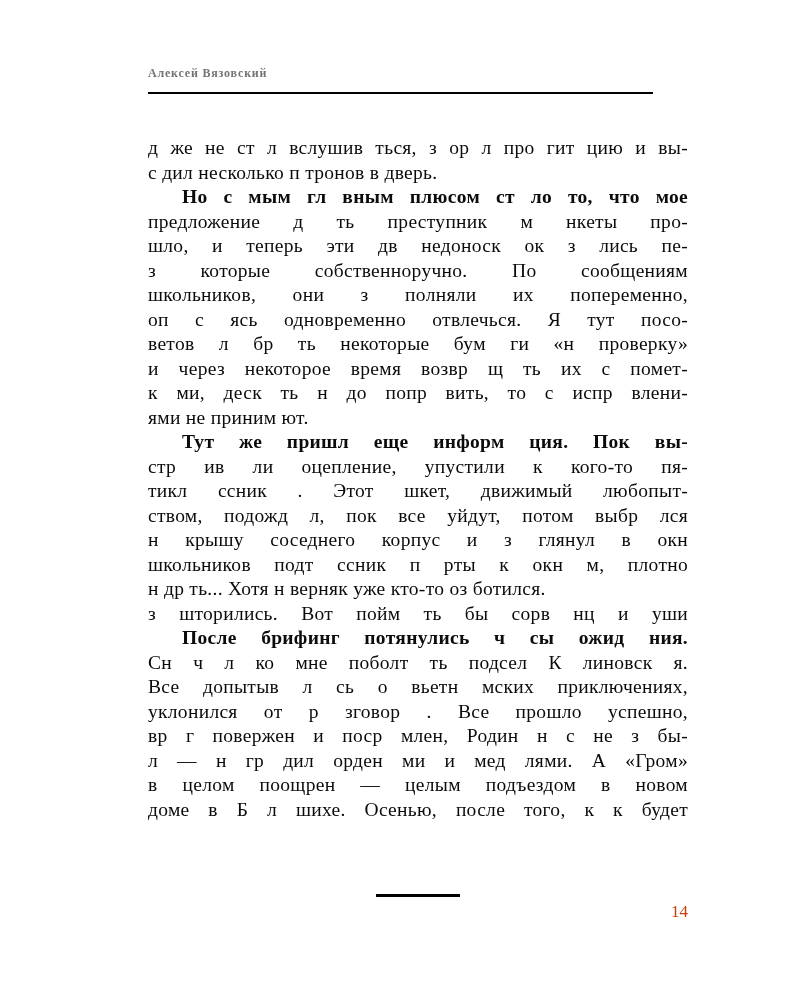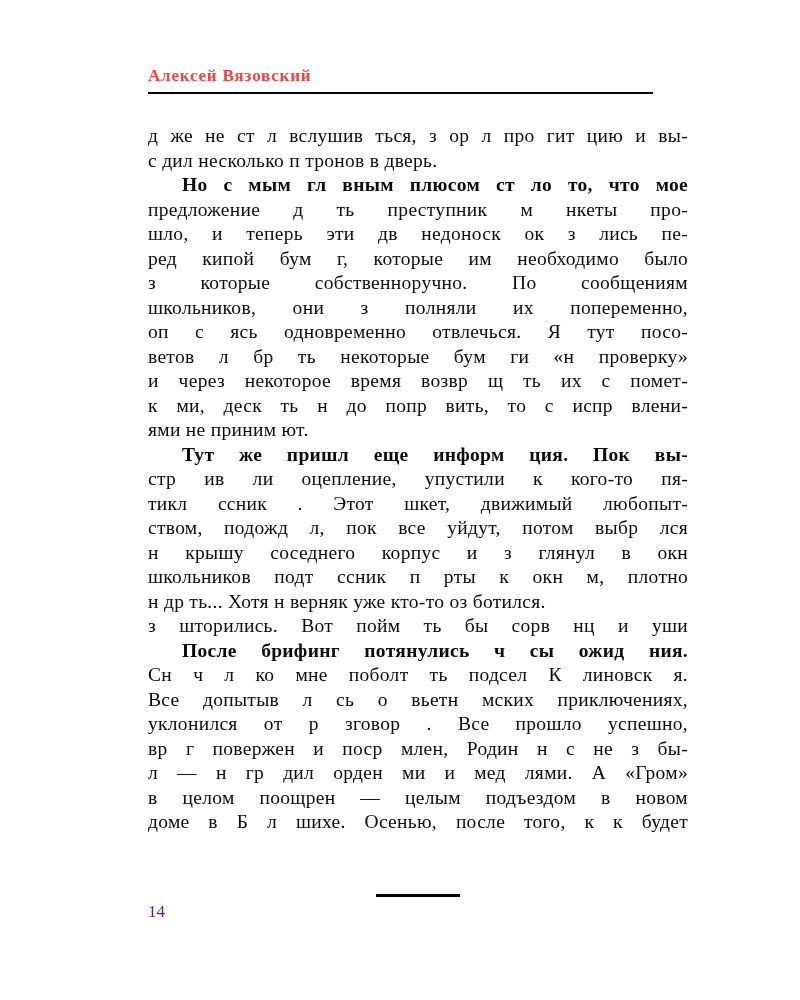--- a/index.html
+++ b/index.html
@@ -14,37 +14,37 @@
     background: #ffffff;
     font-family: "Liberation Serif", serif;
     color: #101010;
     overflow: hidden;
   }
   .running-header {
     position: absolute;
     left: 148px;
     top: 66px;
     width: 540px;
-    font-size: 17px;
+    font-size: 12px;
     font-weight: bold;
     letter-spacing: 0.8px;
-    color: #ef4444;
+    color: #737373;
   }
   .header-rule {
     position: absolute;
     left: 148px;
     top: 92px;
     width: 505px;
     height: 2px;
     background: #000;
   }
   .text-block {
     position: absolute;
     left: 148px;
-    top: 124px;
+    top: 136px;
     width: 540px;
     font-size: 19.5px;
     line-height: 24.5px;
     letter-spacing: 0.3px;
     color: #0b0b0b;
   }
   .line {
     text-align: justify;
     text-align-last: left;
     white-space: normal;
@@ -62,40 +62,39 @@
     top: 894px;
     width: 84px;
     height: 3px;
     background: #000;
   }
   .page-number {
     position: absolute;
     left: 148px;
     top: 902px;
     width: 540px;
-    text-align: left;
+    text-align: right;
     font-size: 17px;
-    color: #701a75;
+    color: #c2410c;
   }
 </style>
 </head>
 <body>
 
 <div class="page">
   <div class="running-header">
     <span>Алексей Вязовский</span>
   </div>
   <div class="header-rule"></div>
   <div class="text-block">
       <div class="line just">д же не ст л вслушив ться, з ор л про гит цию и вы-</div>
       <div class="line">с дил несколько п тронов в дверь.</div>
       <div class="line indent just">Но с мым гл вным плюсом ст ло то, что мое</div>
       <div class="line just">предложение д ть преступник м нкеты про-</div>
       <div class="line just">шло, и теперь эти дв недоноск ок з лись пе-</div>
-      <div class="line just">ред кипой бум г, которые им необходимо было</div>
       <div class="line just">з которые собственноручно. По сообщениям</div>
       <div class="line just">школьников, они з полняли их попеременно,</div>
       <div class="line just">оп с ясь одновременно отвлечься. Я тут посо-</div>
       <div class="line just">ветов л бр ть некоторые бум ги «н проверку»</div>
       <div class="line just">и через некоторое время возвр щ ть их с помет-</div>
       <div class="line just">к ми, деск ть н до попр вить, то с испр влени-</div>
       <div class="line">ями не приним ют.</div>
       <div class="line indent just">Тут же пришл еще информ ция. Пок вы-</div>
       <div class="line just">стр ив ли оцепление, упустили к кого-то пя-</div>
       <div class="line just">тикл ссник . Этот шкет, движимый любопыт-</div>

